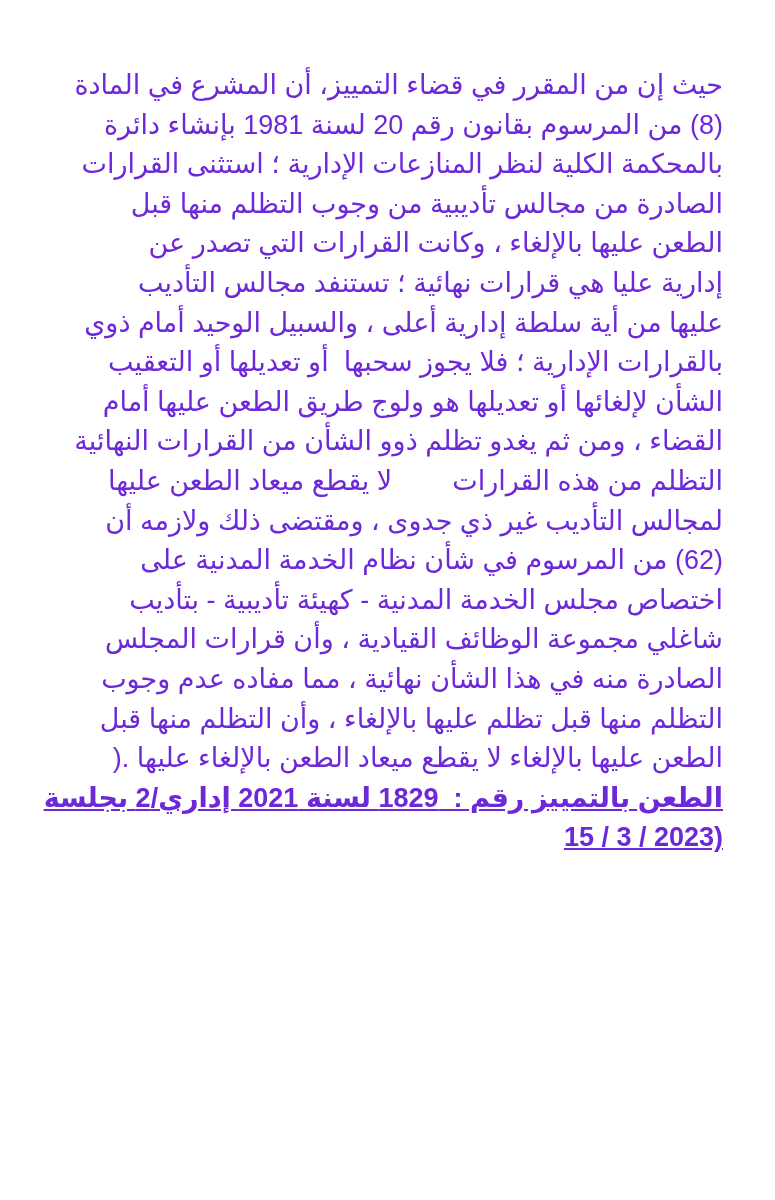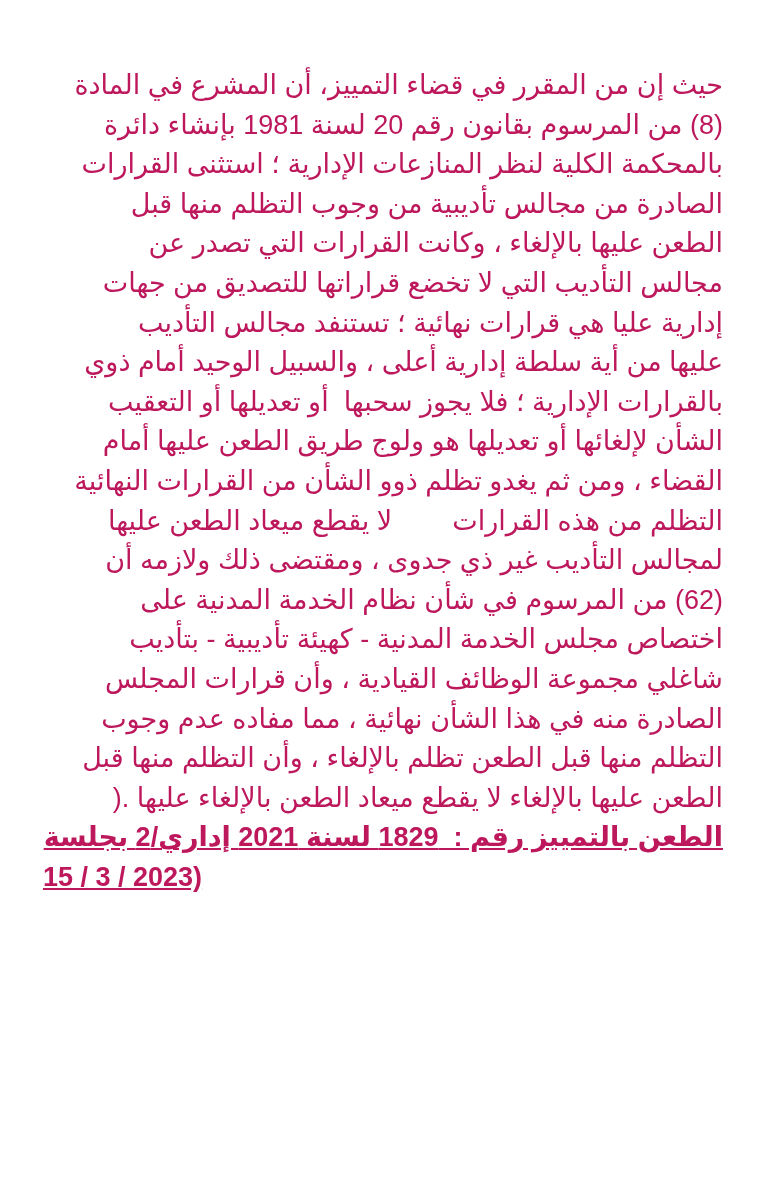--- a/index.html
+++ b/index.html
@@ -12,22 +12,23 @@
       height: 1200px;
       position: relative;
       overflow: hidden;
     }
     .doc {
       position: absolute;
       top: 66px;
       right: 52px;
       width: 680px;
       direction: rtl;
+      text-align: right;
       font-family: "Liberation Sans", "DejaVu Sans", sans-serif;
-      color: #be185d;
+      color: #6d28d9;
     }
     .line {
       display: block;
       font-size: 27px;
       line-height: 39.6px;
       height: 39.6px;
       white-space: pre;
       unicode-bidi: plaintext;
     }
     .line.bold {
@@ -38,32 +39,31 @@
 </head>
 <body>
 
 <div class="doc">
   <div>
     <span class="line">حيث إن من المقرر في قضاء التمييز، أن المشرع في المادة</span>
     <span class="line">(8) من المرسوم بقانون رقم 20 لسنة 1981 بإنشاء دائرة</span>
     <span class="line">بالمحكمة الكلية لنظر المنازعات الإدارية ؛ استثنى القرارات</span>
     <span class="line">الصادرة من مجالس تأديبية من وجوب التظلم منها قبل</span>
     <span class="line">الطعن عليها بالإلغاء ، وكانت القرارات التي تصدر عن</span>
-    <span class="line">مجالس التأديب التي لا تخضع قراراتها للتصديق من جهات</span>
     <span class="line">إدارية عليا هي قرارات نهائية ؛ تستنفد مجالس التأديب</span>
     <span class="line">عليها من أية سلطة إدارية أعلى ، والسبيل الوحيد أمام ذوي</span>
     <span class="line">بالقرارات الإدارية ؛ فلا يجوز سحبها  أو تعديلها أو التعقيب</span>
     <span class="line">الشأن لإلغائها أو تعديلها هو ولوج طريق الطعن عليها أمام</span>
     <span class="line">القضاء ، ومن ثم يغدو تظلم ذوو الشأن من القرارات النهائية</span>
     <span class="line">التظلم من هذه القرارات        لا يقطع ميعاد الطعن عليها</span>
     <span class="line">لمجالس التأديب غير ذي جدوى ، ومقتضى ذلك ولازمه أن</span>
     <span class="line">(62) من المرسوم في شأن نظام الخدمة المدنية على</span>
     <span class="line">اختصاص مجلس الخدمة المدنية - كهيئة تأديبية - بتأديب</span>
     <span class="line">شاغلي مجموعة الوظائف القيادية ، وأن قرارات المجلس</span>
     <span class="line">الصادرة منه في هذا الشأن نهائية ، مما مفاده عدم وجوب</span>
-    <span class="line">التظلم منها قبل الطعن تظلم بالإلغاء ، وأن التظلم منها قبل</span>
+    <span class="line">التظلم منها قبل تظلم عليها بالإلغاء ، وأن التظلم منها قبل</span>
     <span class="line">الطعن عليها بالإلغاء لا يقطع ميعاد الطعن بالإلغاء عليها .(</span>
   </div>
   <div>
     <span class="line bold">الطعن بالتمييز رقم :  1829 لسنة 2021 إداري/2 بجلسة</span>
     <span class="line bold">15 / 3 / 2023)</span>
   </div>
 </div>
 
 </body></html>

